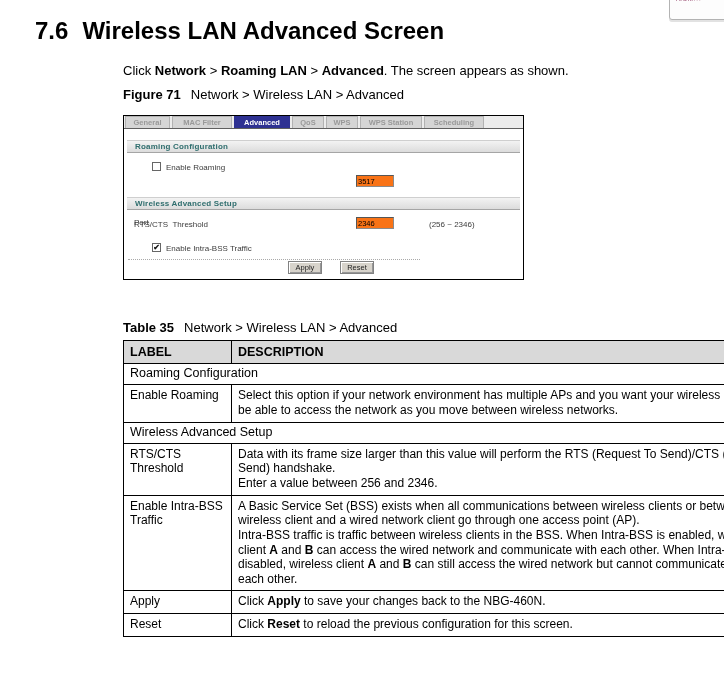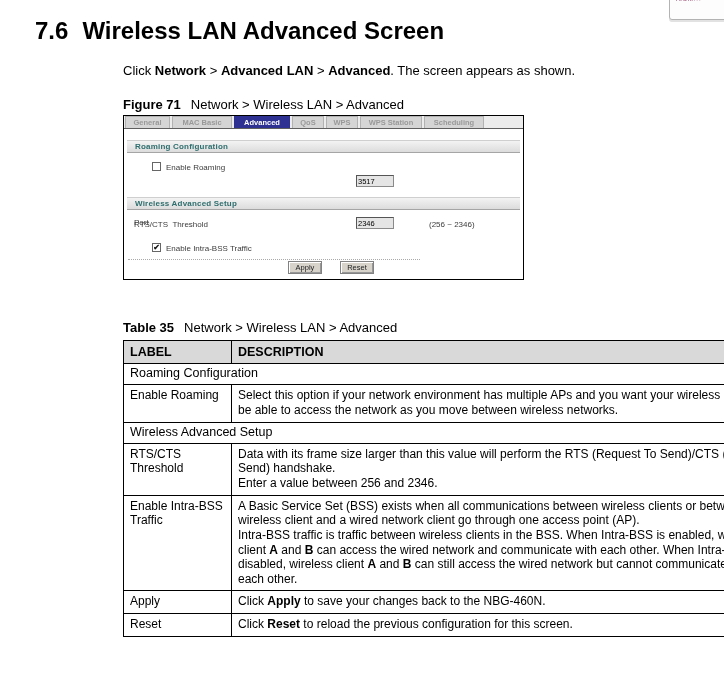--- a/index.html
+++ b/index.html
@@ -12,21 +12,21 @@
   .corner span{position:absolute;top:5px;left:6px;font-size:6px;color:#8a2f5a;letter-spacing:1px;}
 
   
   .h1{position:absolute;left:35px;top:5px;font-size:24px;font-weight:bold;white-space:nowrap;margin-top:12px;}
   .h1 .num{margin-right:14px;}
   .para{position:absolute;left:123px;font-size:13px;white-space:nowrap;}
   #intro{top:63px;}
   #table-intro{top:291px;}
   .cap{position:absolute;left:123px;font-size:13px;white-space:nowrap;}
   .cap b{margin-right:10px;}
-  #fig-cap{top:97px;}
+  #fig-cap{top:87px;}
   #tbl-cap{top:320px;}
 
   
   .figure{position:absolute;left:123px;top:115px;width:399px;height:163px;border:1px solid #000;
           background:#fff;box-sizing:content-box;}
   .tabbar{display:flex;gap:2px;height:12px;background:#ececec;border-bottom:1px solid #5f5f5f;
           padding-left:1px;text-align:center;}
   .tab{display:flex;align-items:center;justify-content:center;font-size:7.5px;font-weight:bold;
        color:#999;background:#d5d5d5;border:1px solid #b2b2b2;border-bottom:none;box-sizing:border-box;
        cursor:default;white-space:nowrap;overflow:hidden;}
@@ -38,21 +38,21 @@
   .secbar{position:absolute;left:3px;right:3px;height:13px;line-height:12px;
           background:linear-gradient(#f3f3f3,#dcdcdc);border-top:1px solid #cfcfcf;
           border-bottom:1px solid #a5a5a5;color:#2f6e6e;font-weight:bold;font-size:8px;
           padding-left:8px;box-sizing:border-box;letter-spacing:.2px;}
   #roaming-bar{top:24px;} #advanced-bar{top:81px;}
 
   .fig-label{position:absolute;color:#3c3c3c;font-size:8px;white-space:pre;}
   .checkbox{position:absolute;width:9px;height:9px;background:#fff;border:1px solid #666;
             box-sizing:border-box;font-size:8px;line-height:7px;text-align:center;color:#111;
             font-weight:bold;}
-  .fig-input{position:absolute;width:38px;height:12px;box-sizing:border-box;background:#e5e5e5;
+  .fig-input{position:absolute;width:38px;height:12px;box-sizing:border-box;background:#f97316;
              border:1px solid #8a8a8a;border-top-color:#555;border-left-color:#555;
              font-family:"Liberation Sans",sans-serif;font-size:7.5px;padding:4px 1px;}
   .dotted{position:absolute;left:4px;top:143px;width:292px;height:0;border-top:1px dotted #a9a9a9;}
   .fig-btn{position:absolute;top:145px;width:34px;height:13px;font-family:"Liberation Sans",sans-serif;
            font-size:7.5px;color:#222;background:#d7d3cb;border:1px solid #828282;
            box-shadow:inset 1px 1px 0 #fff,inset -1px -1px 0 #979797;padding:0;line-height:10px;}
 
   
   .dtable{position:absolute;left:123px;top:340px;width:666px;border-collapse:collapse;padding-left:48px;}
   .dtable th,.dtable td{border:1px solid #000;vertical-align:top;text-align:left;}
@@ -69,30 +69,30 @@
 <div class="page">
 
   <div class="corner">
     <span>ream...</span>
   </div>
 
   <div class="h1">
     <span class="num">7.6</span><span>Wireless LAN Advanced Screen</span>
   </div>
 
-  <div class="para" id="intro"><span>Click </span><b>Network</b><span> &gt; </span><b>Advanced LAN</b><span> &gt; </span><b>Advanced</b><span>. The screen appears as shown.</span></div>
+  <div class="para" id="intro"><span>Click </span><b>Network</b><span> &gt; </span><b>Roaming LAN</b><span> &gt; </span><b>Advanced</b><span>. The screen appears as shown.</span></div>
 
   <div class="cap" id="fig-cap">
     <b>Figure 71</b><span>Network &gt; Wireless LAN &gt; Advanced</span>
   </div>
 
   <div class="figure">
     <div class="tabbar">
         <div class="tab">General</div>
-        <div class="tab">MAC Basic</div>
+        <div class="tab">MAC Filter</div>
         <div class="tab active">Advanced</div>
         <div class="tab">QoS</div>
         <div class="tab">WPS</div>
         <div class="tab">WPS Station</div>
         <div class="tab">Scheduling</div>
       </div>
 
     <div class="secbar" id="roaming-bar">Roaming Configuration</div>
 
     <div class="checkbox" style="left:28px;top:46px;"></div>

